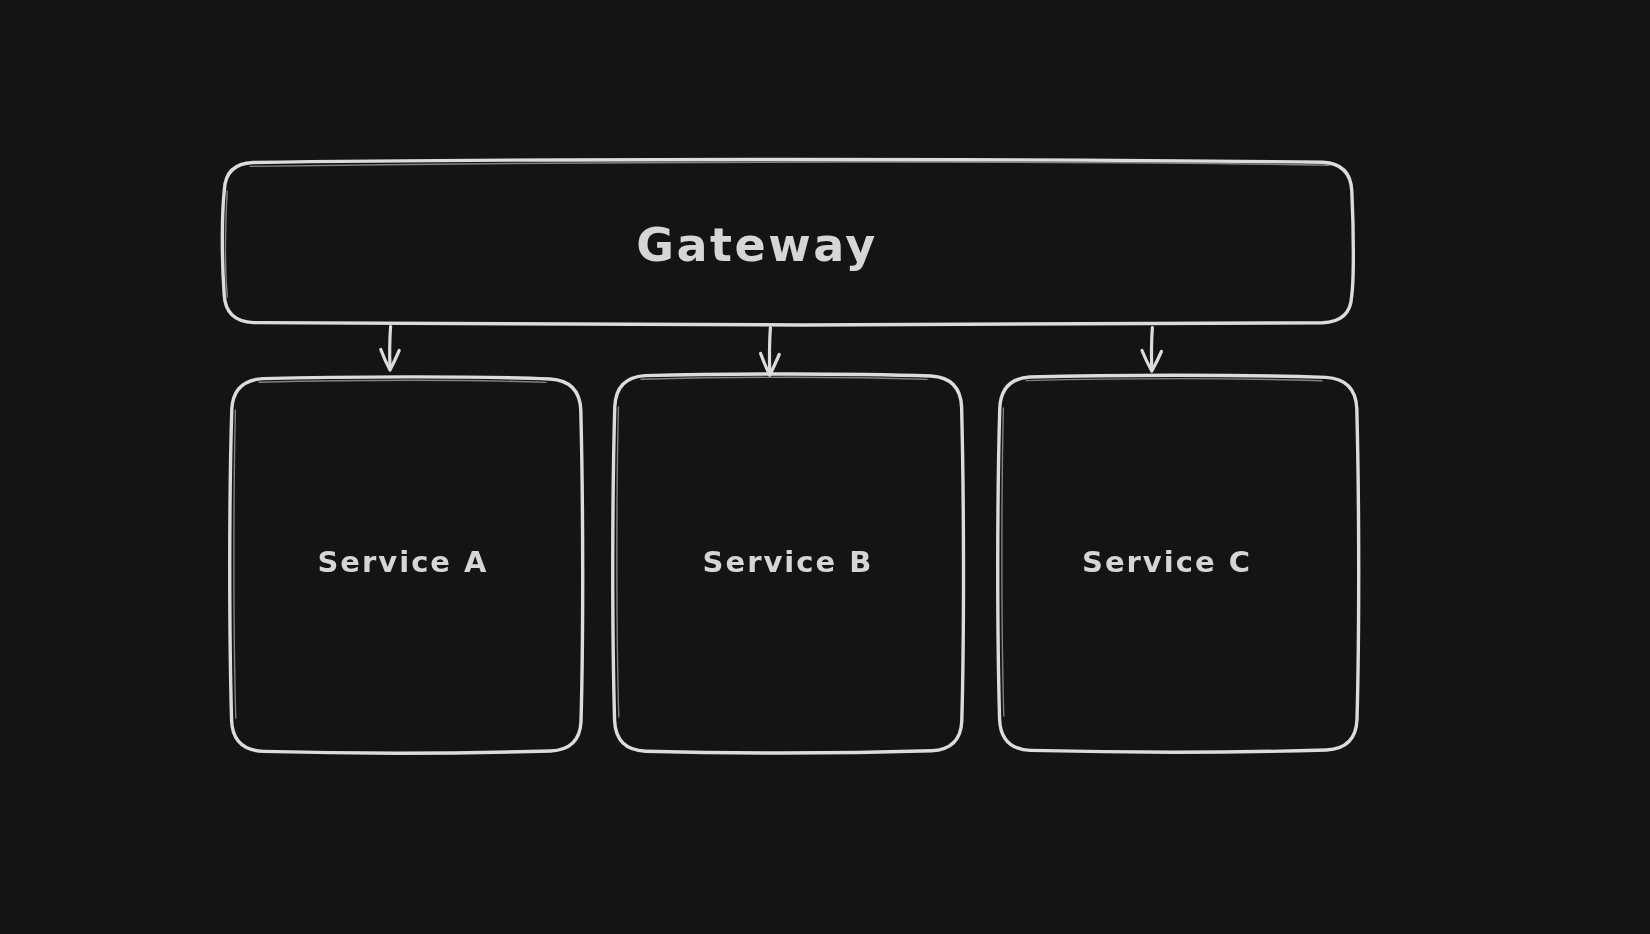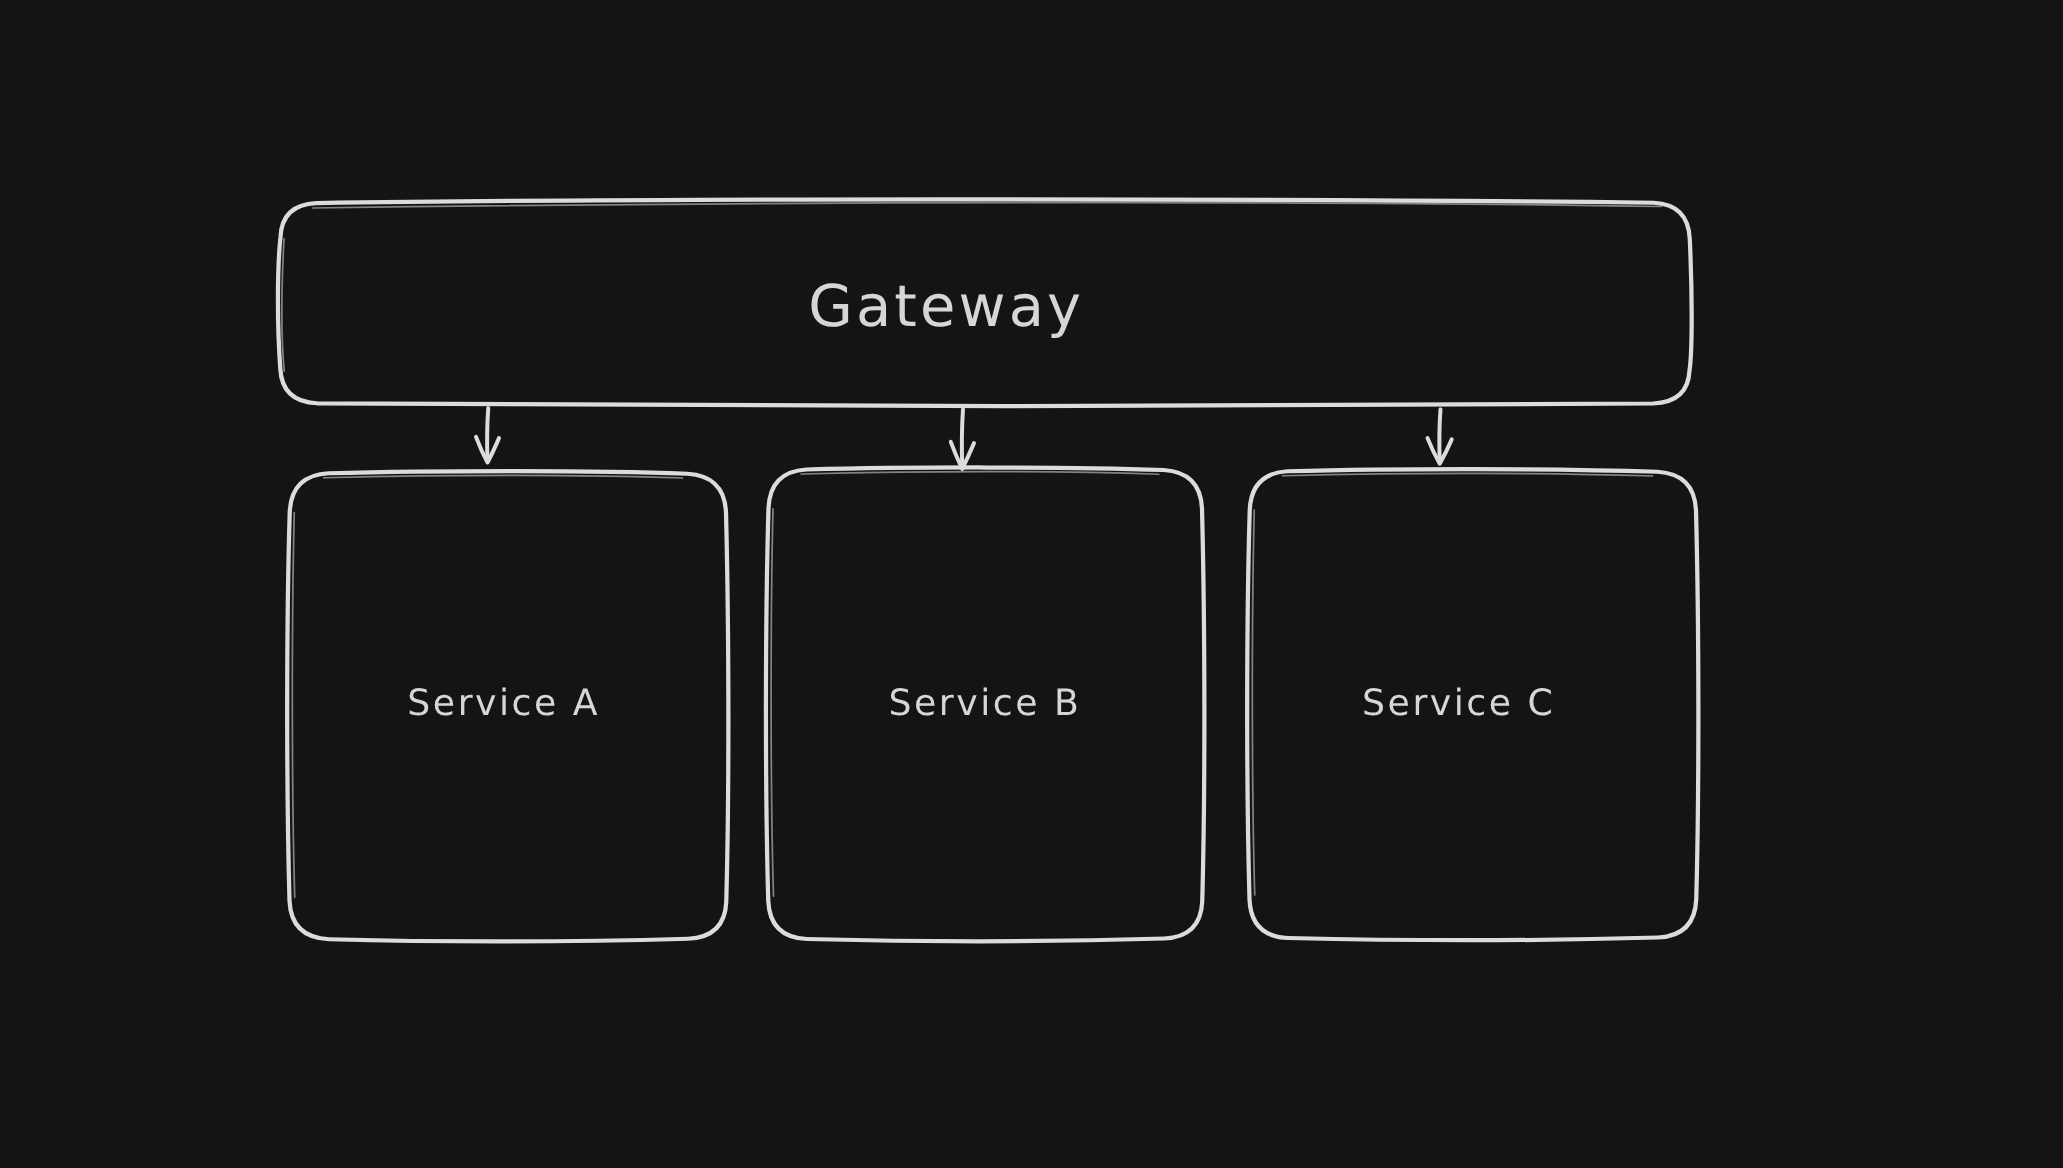--- a/index.html
+++ b/index.html
@@ -6,20 +6,21 @@
     margin: 0;
     padding: 0;
     background: var(--bg, #141414);
   }
   .stage {
     position: relative;
     width: 1650px;
     height: 794px;
     background: var(--bg, #141414);
     overflow: hidden;
+    font-weight: bold;
   }
   svg.diagram {
     display: block;
     width: 1650px;
     height: 934px;
   }
   .shape {
     fill: none;
     stroke: var(--stroke, #dcdcdc);
     stroke-width: 3.4;

